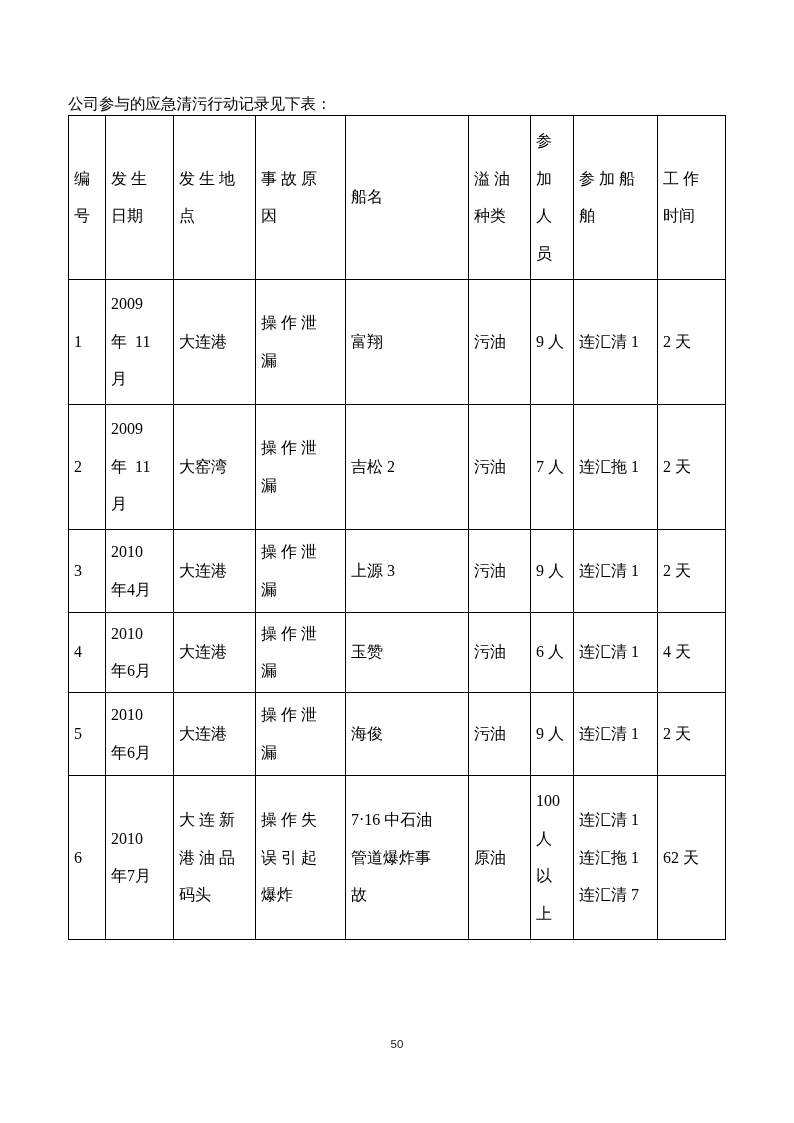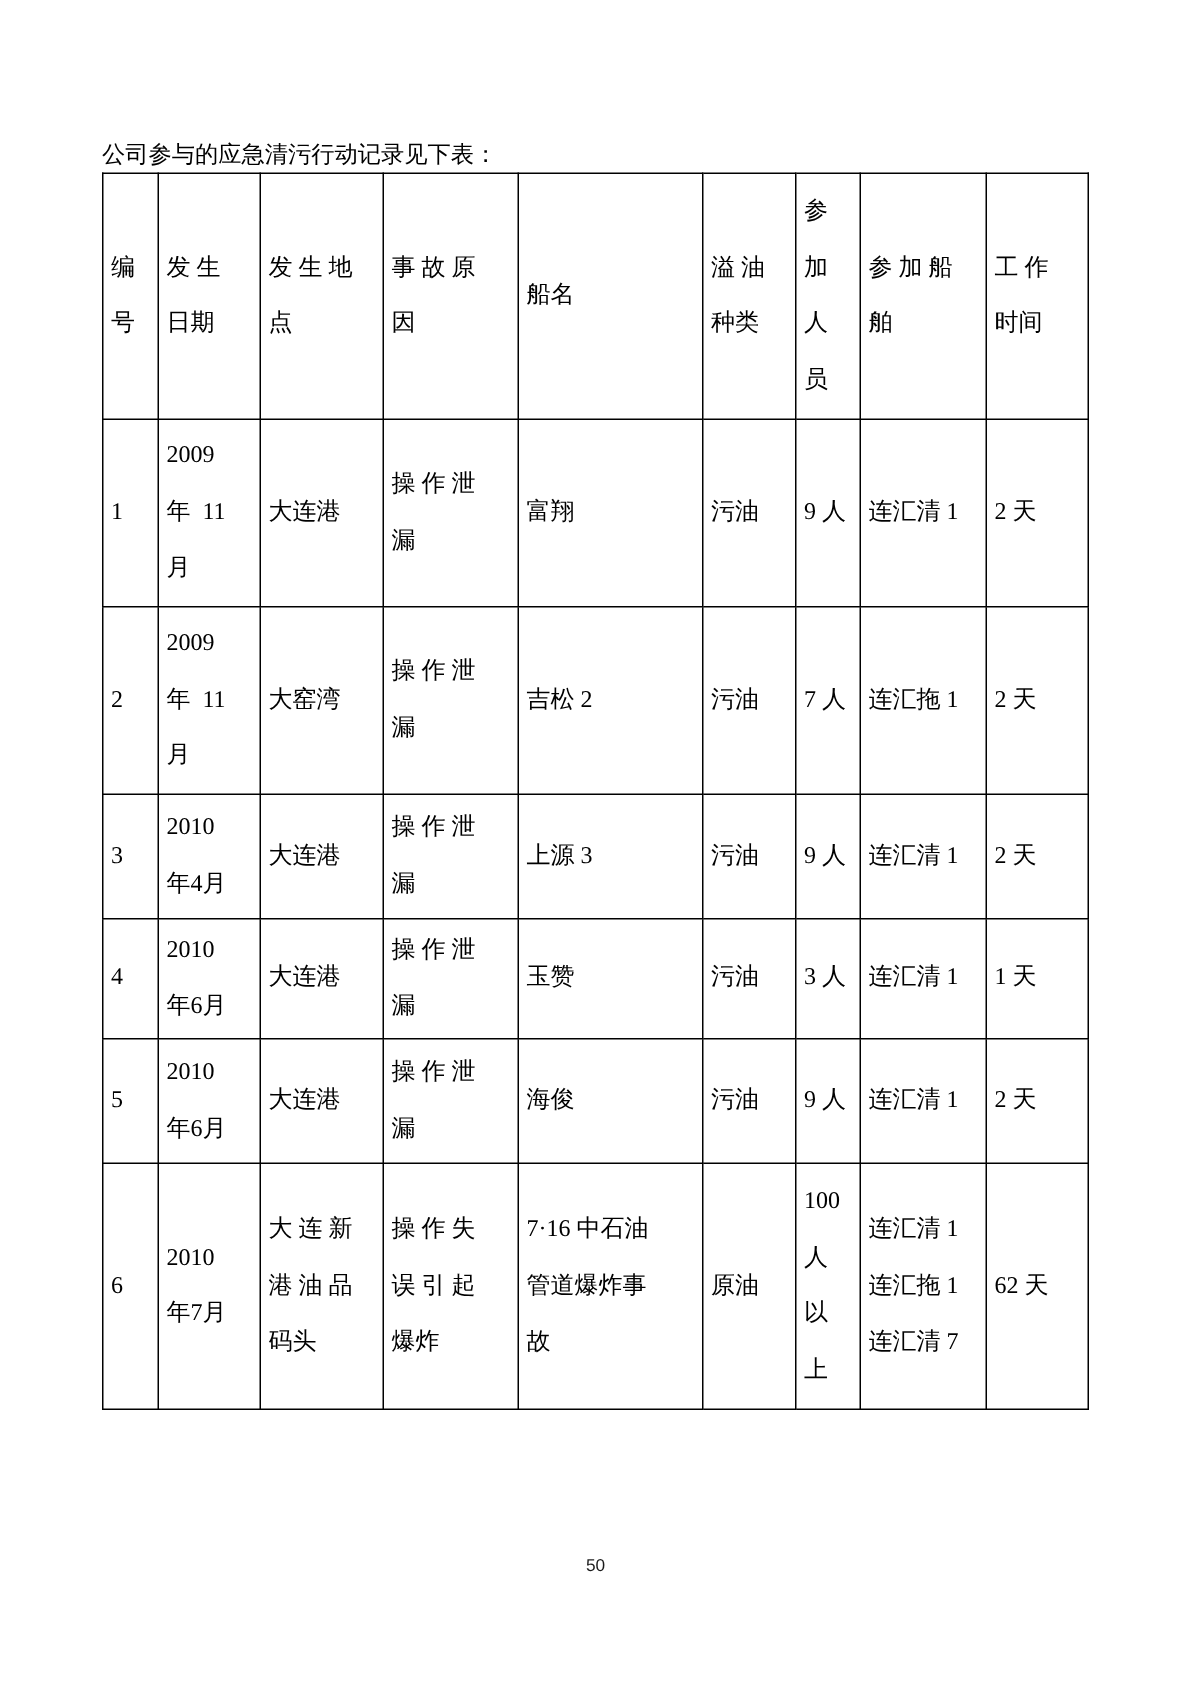--- a/index.html
+++ b/index.html
@@ -155,23 +155,23 @@
       </tr>
       <tr style="height:79px">
         <td>4</td>
         <td>2010
 年6月</td>
         <td>大连港</td>
         <td>操 作 泄
 漏</td>
         <td>玉赞</td>
         <td>污油</td>
-        <td>3 人</td>
-        <td>连汇清 1</td>
-        <td>1 天</td>
+        <td>6 人</td>
+        <td>连汇清 1</td>
+        <td>4 天</td>
       </tr>
       <tr style="height:83px">
         <td>5</td>
         <td>2010
 年6月</td>
         <td>大连港</td>
         <td>操 作 泄
 漏</td>
         <td>海俊</td>
         <td>污油</td>

